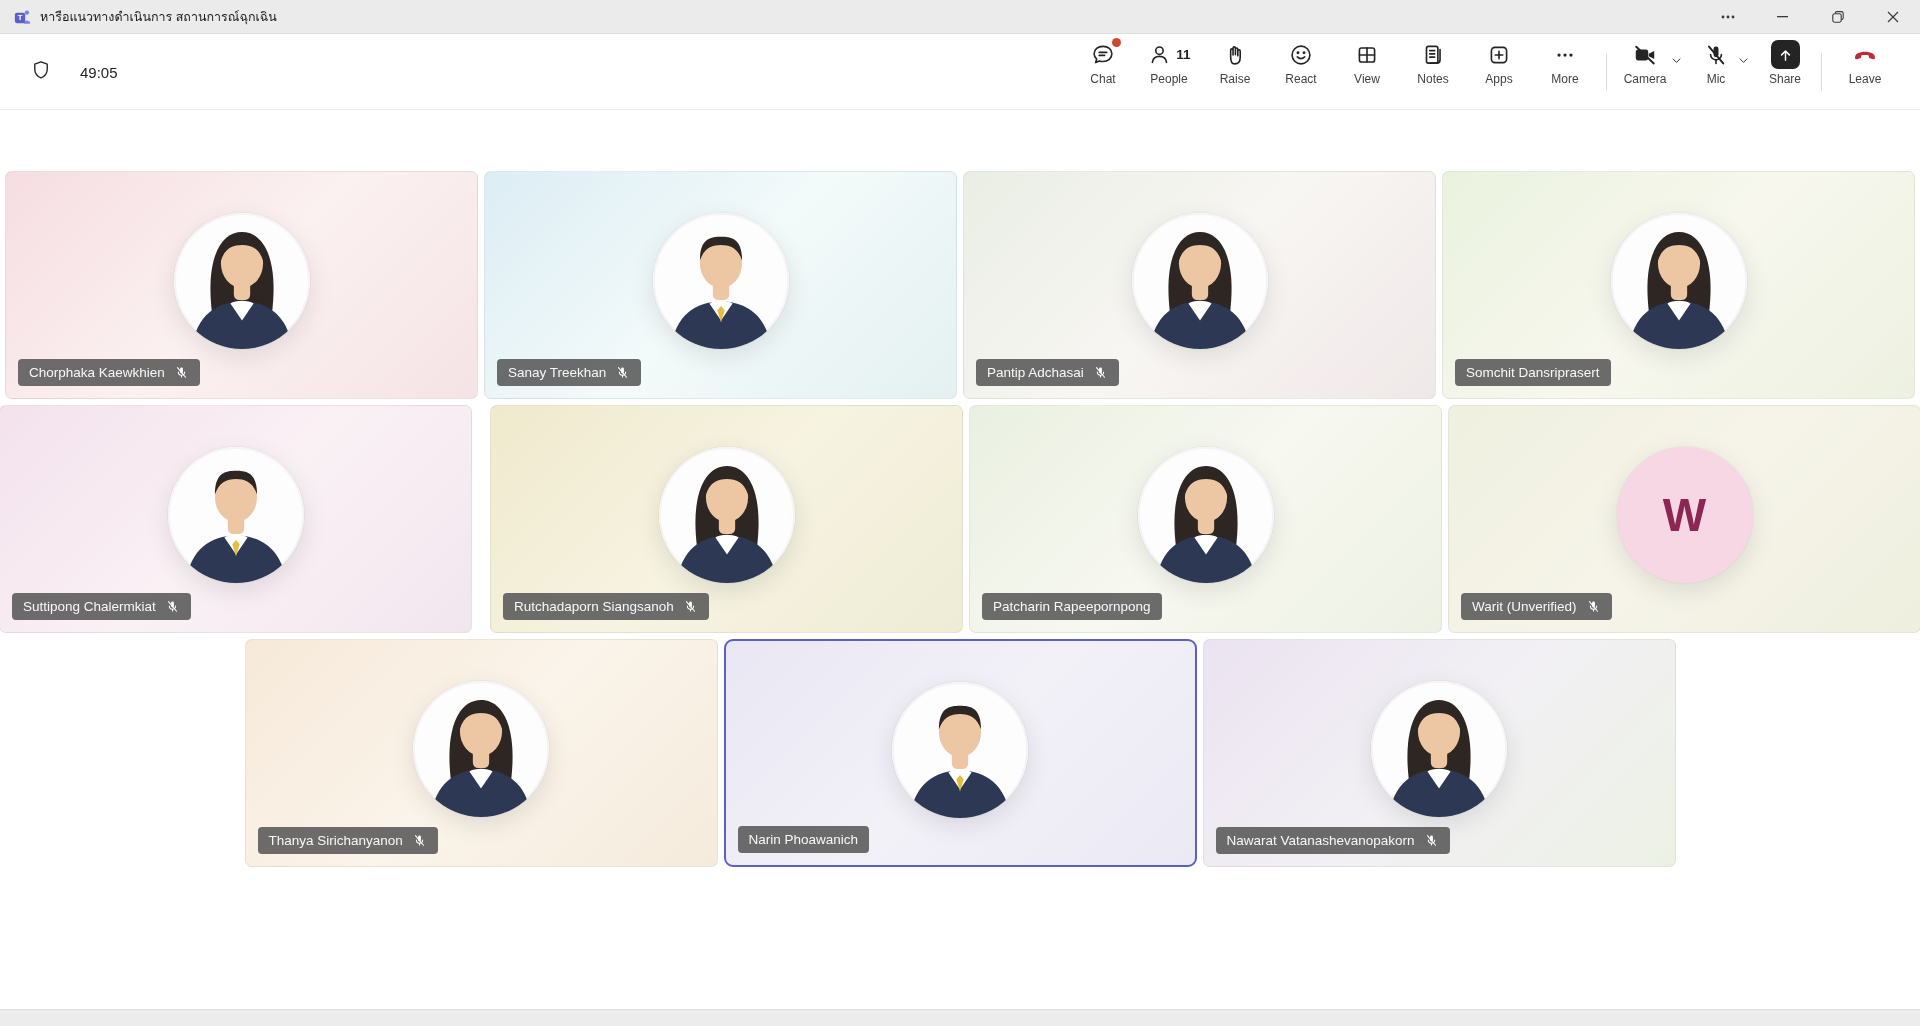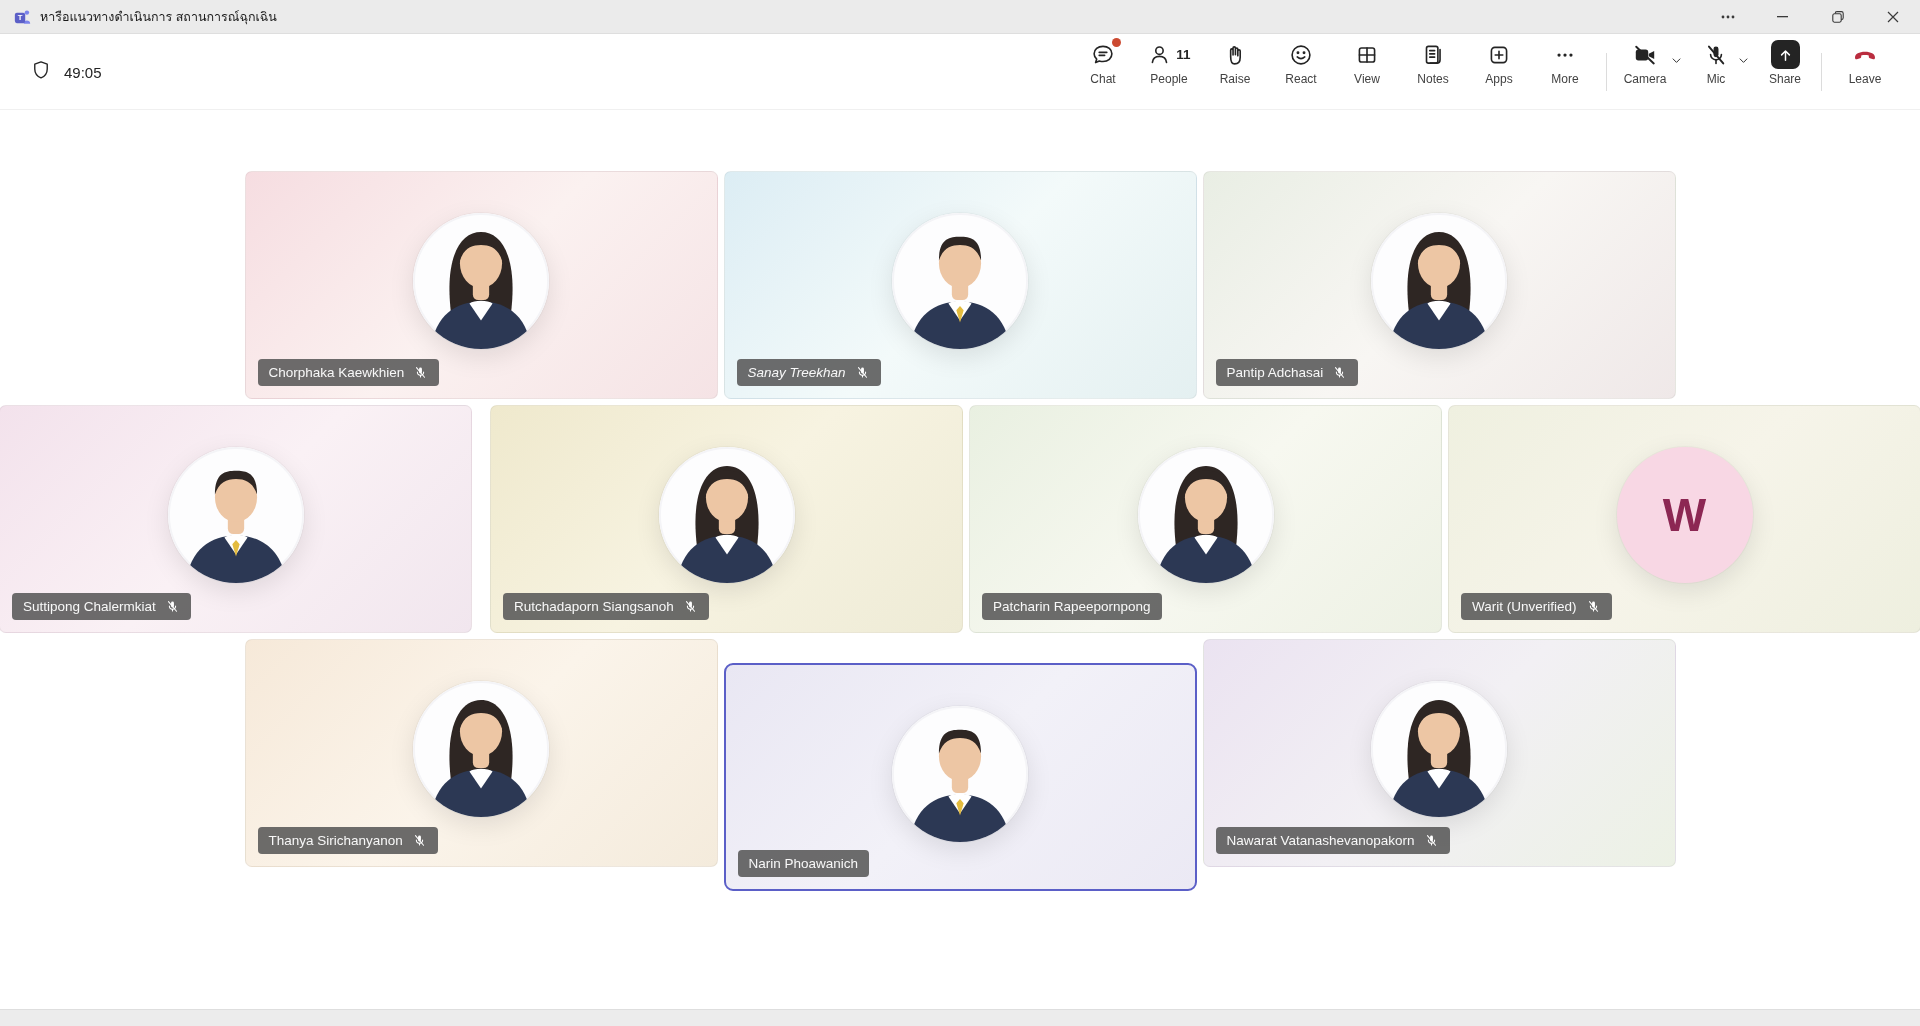--- a/index.html
+++ b/index.html
@@ -18,21 +18,21 @@
   .title-text{font-size:12.5px;color:#1b1b1b;}
   .win-controls{margin-left:auto;display:flex;height:100%;}
   .winbtn{width:55px;height:100%;display:flex;align-items:center;justify-content:center;color:#3a3a3a;}
   .winbtn svg{display:block;}
   
   .toolbar{
     position:absolute;top:35px;left:0;right:0;height:75px;background:#ffffff;
     display:flex;align-items:center;padding:0 20px;box-sizing:border-box;
     border-bottom:1px solid #f0f0f0;
   }
-  .timer-group{display:flex;align-items:center;gap:12px;margin-left:10px;}
+  .timer-group{display:flex;align-items:center;gap:28px;margin-left:10px;}
   .timer-text{font-size:15px;color:#242424;}
   .actions{margin-left:auto;display:flex;align-items:center;}
   .tbtn{
     display:flex;flex-direction:column;align-items:center;
     width:66px;height:62px;gap:4px;color:#424242;font-size:12px;cursor:default;border-radius:6px;
   }
   .tbtn .iconbox{position:relative;height:27px;display:flex;align-items:center;justify-content:center;}
   .badge-dot{position:absolute;top:-3px;right:-5px;width:9px;height:9px;border-radius:50%;}
   .count{font-weight:700;font-size:13.5px;color:#242424;margin-left:3px;}
   .iconrow{display:flex;align-items:center;}
@@ -288,21 +288,21 @@
             <svg viewBox="0 0 24 24" width="15" height="15">
   <g fill="none" stroke="#ffffff" stroke-width="1.7" stroke-linecap="round">
     <rect x="9.7" y="4" width="4.6" height="9.6" rx="2.3" fill="#ffffff" stroke="none"></rect>
     <path d="M7,11.3 a5,5 0 0 0 10,0"></path>
                 <path d="M12,16.3 V19.3"></path>
                 <path d="M5.6,4.2 L18.4,19.6"></path>
   </g>
             </svg>
           </div>
         </div>
-        <div class="tile" style="background: linear-gradient(135deg, rgb(220, 237, 244), rgb(243, 250, 250) 50%, rgb(228, 240, 241)); font-style: italic;">
+        <div class="tile" style="background: linear-gradient(135deg, rgb(220, 237, 244), rgb(243, 250, 250) 50%, rgb(228, 240, 241));">
           <div class="avatar">
             <svg viewBox="0 0 100 100">
     <circle cx="50" cy="50" r="50" fill="#f4f4f7"></circle>
     <circle cx="50" cy="50" r="48.6" fill="#fdfdfe"></circle>
 
     <rect x="44" y="49" width="12" height="15" rx="4" fill="#edc6a4"></rect>
     <ellipse cx="50" cy="37" rx="15.5" ry="18" fill="#edc6a4"></ellipse>
     <path d="M34.5,35 C34.5,19 42,17.5 50,17.5 C58,17.5 65.5,19 65.5,35 C62.5,26 57,23.5 50,23.5 C43,23.5 37.5,26 34.5,35 Z" fill="#2e2623"></path>
     <path d="M13,102 C15,76 31,65 50,65 C69,65 85,76 87,102 Z" fill="#2c3854"></path>
     <path d="M41.5,66.5 L50,79 L58.5,66.5 C55,63.8 45,63.8 41.5,66.5 Z" fill="#ffffff"></path>
@@ -338,20 +338,38 @@
           <div class="nameplate">
             <span>Pantip Adchasai</span>
             <svg viewBox="0 0 24 24" width="15" height="15">
   <g fill="none" stroke="#ffffff" stroke-width="1.7" stroke-linecap="round">
     <rect x="9.7" y="4" width="4.6" height="9.6" rx="2.3" fill="#ffffff" stroke="none"></rect>
     <path d="M7,11.3 a5,5 0 0 0 10,0"></path>
                 <path d="M12,16.3 V19.3"></path>
                 <path d="M5.6,4.2 L18.4,19.6"></path>
   </g>
             </svg>
+          </div>
+        </div>
+        <div class="tile" style="background: linear-gradient(135deg, rgb(234, 242, 222), rgb(247, 247, 238) 50%, rgb(237, 241, 225));">
+          <div class="avatar">
+            <svg viewBox="0 0 100 100">
+    <circle cx="50" cy="50" r="50" fill="#f4f4f7"></circle>
+    <circle cx="50" cy="50" r="48.6" fill="#fdfdfe"></circle>
+    <path d="M28,74 C23,34 34,14 50,14 C66,14 77,34 72,74 Z" fill="#2e2623"></path>
+    <rect x="44" y="49" width="12" height="15" rx="4" fill="#edc6a4"></rect>
+    <ellipse cx="50" cy="37" rx="15.5" ry="18" fill="#edc6a4"></ellipse>
+    <path d="M34.5,35 C34.5,19 42,17.5 50,17.5 C58,17.5 65.5,19 65.5,35 C62.5,26 57,23.5 50,23.5 C43,23.5 37.5,26 34.5,35 Z" fill="#2e2623"></path>
+    <path d="M13,102 C15,76 31,65 50,65 C69,65 85,76 87,102 Z" fill="#2c3854"></path>
+    <path d="M41.5,66.5 L50,79 L58.5,66.5 C55,63.8 45,63.8 41.5,66.5 Z" fill="#ffffff"></path>
+
+  </svg>
+          </div>
+          <div class="nameplate">
+            <span>Somchit Dansriprasert</span>
           </div>
         </div>
       </div>
       <div class="vrow">
         <div class="tile" style="background: linear-gradient(135deg, rgb(243, 226, 236), rgb(250, 241, 245) 50%, rgb(241, 230, 238)); text-align: center;">
           <div class="avatar">
             <svg viewBox="0 0 100 100">
     <circle cx="50" cy="50" r="50" fill="#f4f4f7"></circle>
     <circle cx="50" cy="50" r="48.6" fill="#fdfdfe"></circle>
 
@@ -456,21 +474,21 @@
             <svg viewBox="0 0 24 24" width="15" height="15">
   <g fill="none" stroke="#ffffff" stroke-width="1.7" stroke-linecap="round">
     <rect x="9.7" y="4" width="4.6" height="9.6" rx="2.3" fill="#ffffff" stroke="none"></rect>
     <path d="M7,11.3 a5,5 0 0 0 10,0"></path>
                 <path d="M12,16.3 V19.3"></path>
                 <path d="M5.6,4.2 L18.4,19.6"></path>
   </g>
             </svg>
           </div>
         </div>
-        <div class="tile active" style="background: linear-gradient(135deg, rgb(233, 231, 243), rgb(242, 241, 248) 50%, rgb(235, 233, 244)); margin-top: 24px;">
+        <div class="tile active" style="background: linear-gradient(135deg, rgb(233, 231, 243), rgb(242, 241, 248) 50%, rgb(235, 233, 244));">
           <div class="avatar">
             <svg viewBox="0 0 100 100">
     <circle cx="50" cy="50" r="50" fill="#f4f4f7"></circle>
     <circle cx="50" cy="50" r="48.6" fill="#fdfdfe"></circle>
 
     <rect x="44" y="49" width="12" height="15" rx="4" fill="#edc6a4"></rect>
     <ellipse cx="50" cy="37" rx="15.5" ry="18" fill="#edc6a4"></ellipse>
     <path d="M34.5,35 C34.5,19 42,17.5 50,17.5 C58,17.5 65.5,19 65.5,35 C62.5,26 57,23.5 50,23.5 C43,23.5 37.5,26 34.5,35 Z" fill="#2e2623"></path>
     <path d="M13,102 C15,76 31,65 50,65 C69,65 85,76 87,102 Z" fill="#2c3854"></path>
     <path d="M41.5,66.5 L50,79 L58.5,66.5 C55,63.8 45,63.8 41.5,66.5 Z" fill="#ffffff"></path>

